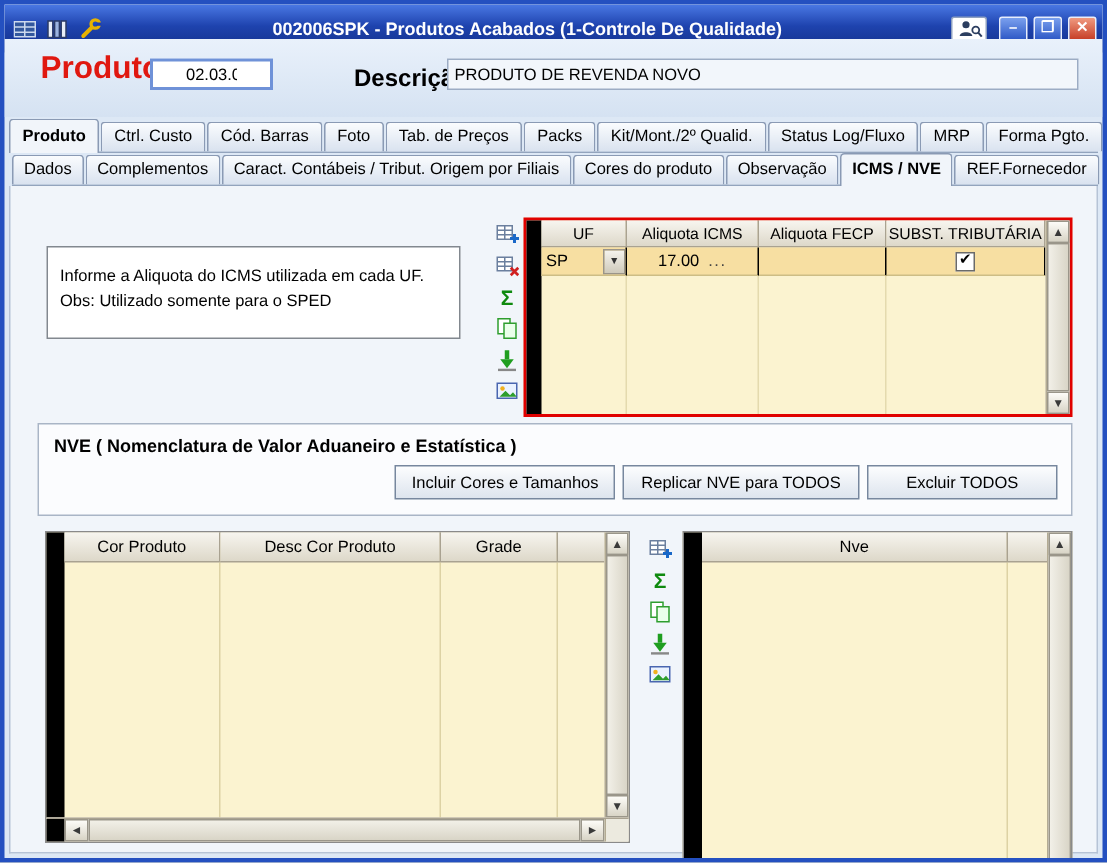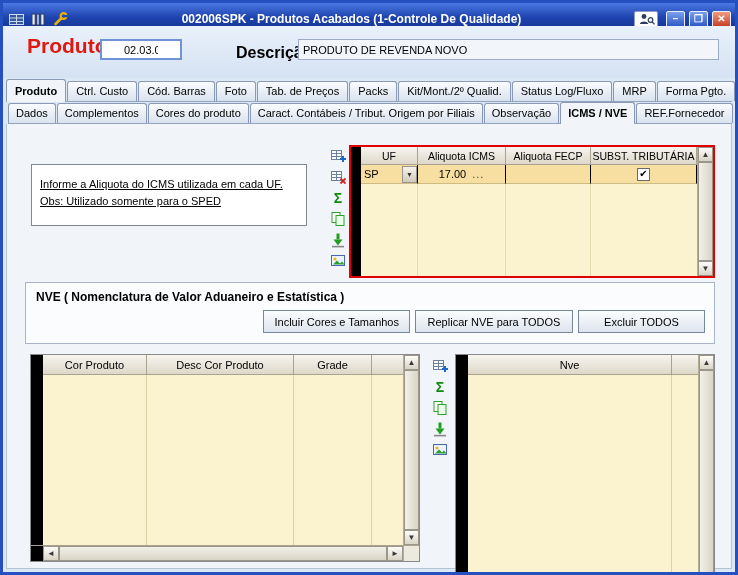--- a/index.html
+++ b/index.html
@@ -42,21 +42,21 @@
     border-radius:3px 3px 0 0; cursor:default; }
   .tab.active { height:23px; line-height:22px; background:#f1f5fa; font-weight:bold;
     margin-bottom:-1px; position:relative; z-index:2; }
   .sub-tabs .tab { padding:0 7px; }
   .sub-tabs .tab.active { height:22px; line-height:21px; }
   
   .panel { position:absolute; top:121px; left:3px; right:3px; bottom:3px;
     background:#f1f5fa; border:1px solid #b6c3d6; border-top:none; }
   
   .info-box { position:absolute; left:24px; top:40px; width:276px; height:62px;
-    background:#fff; border:1px solid #82888f; padding:11px 8px; line-height:1.55;text-decoration:underline; }
+    background:#fff; border:1px solid #82888f; padding:11px 8px; line-height:1.55; }
   
   .vtoolbar { position:absolute; display:flex; flex-direction:column; gap:5px; }
   .tool-btn { width:18px; height:16px; display:flex; align-items:center; justify-content:center; cursor:pointer; }
   .sigma-glyph { color:#0f8a0f; font-weight:bold; font-size:14px; line-height:1; }
   
   .icms-grid { position:absolute; left:342px; top:21px; width:366px; height:133px;
     border:2px solid #e00000; background:#fbf3d0; display:flex; }
   .g-sel { width:10px; background:#000; }
   .g-center { flex:1; display:flex; flex-direction:column; min-width:0; }
   .g-header { height:18px; display:flex; }
@@ -173,22 +173,22 @@
     <span class="tab">Packs</span>
     <span class="tab">Kit/Mont./2º Qualid.</span>
     <span class="tab">Status Log/Fluxo</span>
     <span class="tab">MRP</span>
     <span class="tab">Forma Pgto.</span>
   </div>
 
   <div class="tabrow sub-tabs">
     <span class="tab">Dados</span>
     <span class="tab">Complementos</span>
+    <span class="tab">Caract. Contábeis / Tribut. Origem por Filiais</span>
     <span class="tab">Cores do produto</span>
-    <span class="tab">Caract. Contábeis / Tribut. Origem por Filiais</span>
     <span class="tab">Observação</span>
     <span class="tab active">ICMS / NVE</span>
     <span class="tab">REF.Fornecedor</span>
   </div>
 
   <div class="panel">
 
     <div class="info-box">
       <div>Informe a Aliquota do ICMS utilizada em cada UF.</div>
       <div>Obs: Utilizado somente para o SPED</div>

